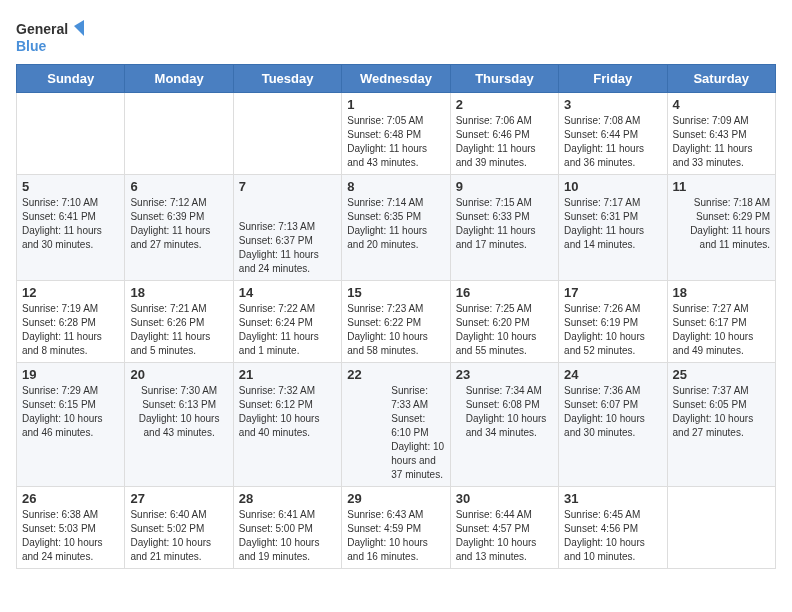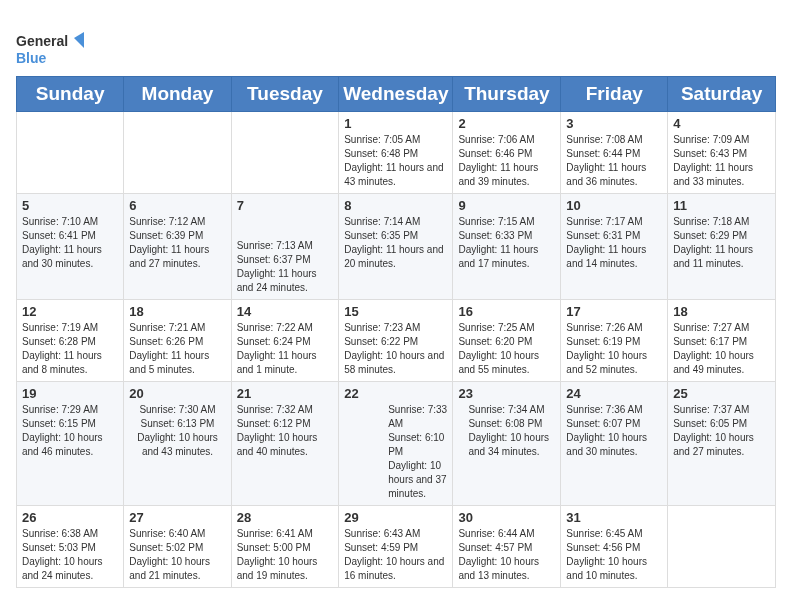--- a/index.html
+++ b/index.html
@@ -13,21 +13,20 @@
     .header {
       display: flex;
       align-items: flex-start;
       justify-content: space-between;
       margin-bottom: 8px;
     }
     .logo {
       display: flex;
       align-items: center;
       gap: 4px;
-      margin-top: 12px;
     }
     .title-block {
       text-align: right;
     }
     .title-block h1 {
       font-size: 36px;
       font-weight: normal;
       color: #333;
     }
     .title-block h2 {
@@ -38,21 +37,21 @@
     .calendar {
       width: 100%;
       border-collapse: collapse;
       border: 1px solid #ccc;
     }
     .calendar th {
       background: #4a7fc1;
       color: #fff;
       text-align: center;
       padding: 6px 4px;
-      font-size: 19px;
+      font-size: 13px;
       border: 1px solid #3a6faf;
     }
     .calendar td {
       vertical-align: top;
       border: 1px solid #ddd;
       padding: 4px 5px;
       width: calc(100% / 7);
       min-height: 80px;
       background: #fff;
     }
@@ -165,21 +164,21 @@
 Daylight: 11 hours and 17 minutes.</div>
         </td>
         <td>
           <div class="day-number">10</div>
           <div class="day-info" style="white-space: pre-line;">Sunrise: 7:17 AM
 Sunset: 6:31 PM
 Daylight: 11 hours and 14 minutes.</div>
         </td>
         <td>
           <div class="day-number">11</div>
-          <div class="day-info" style="white-space: pre-line;">Sunrise: 7:18 AM
+          <div class="day-info" style="white-space: pre-line; text-align: right;">Sunrise: 7:18 AM
 Sunset: 6:29 PM
 Daylight: 11 hours and 11 minutes.</div>
         </td>
       </tr>
       <tr>
         <td>
           <div class="day-number">12</div>
           <div class="day-info" style="white-space: pre-line;">Sunrise: 7:19 AM
 Sunset: 6:28 PM
 Daylight: 11 hours and 8 minutes.</div>

